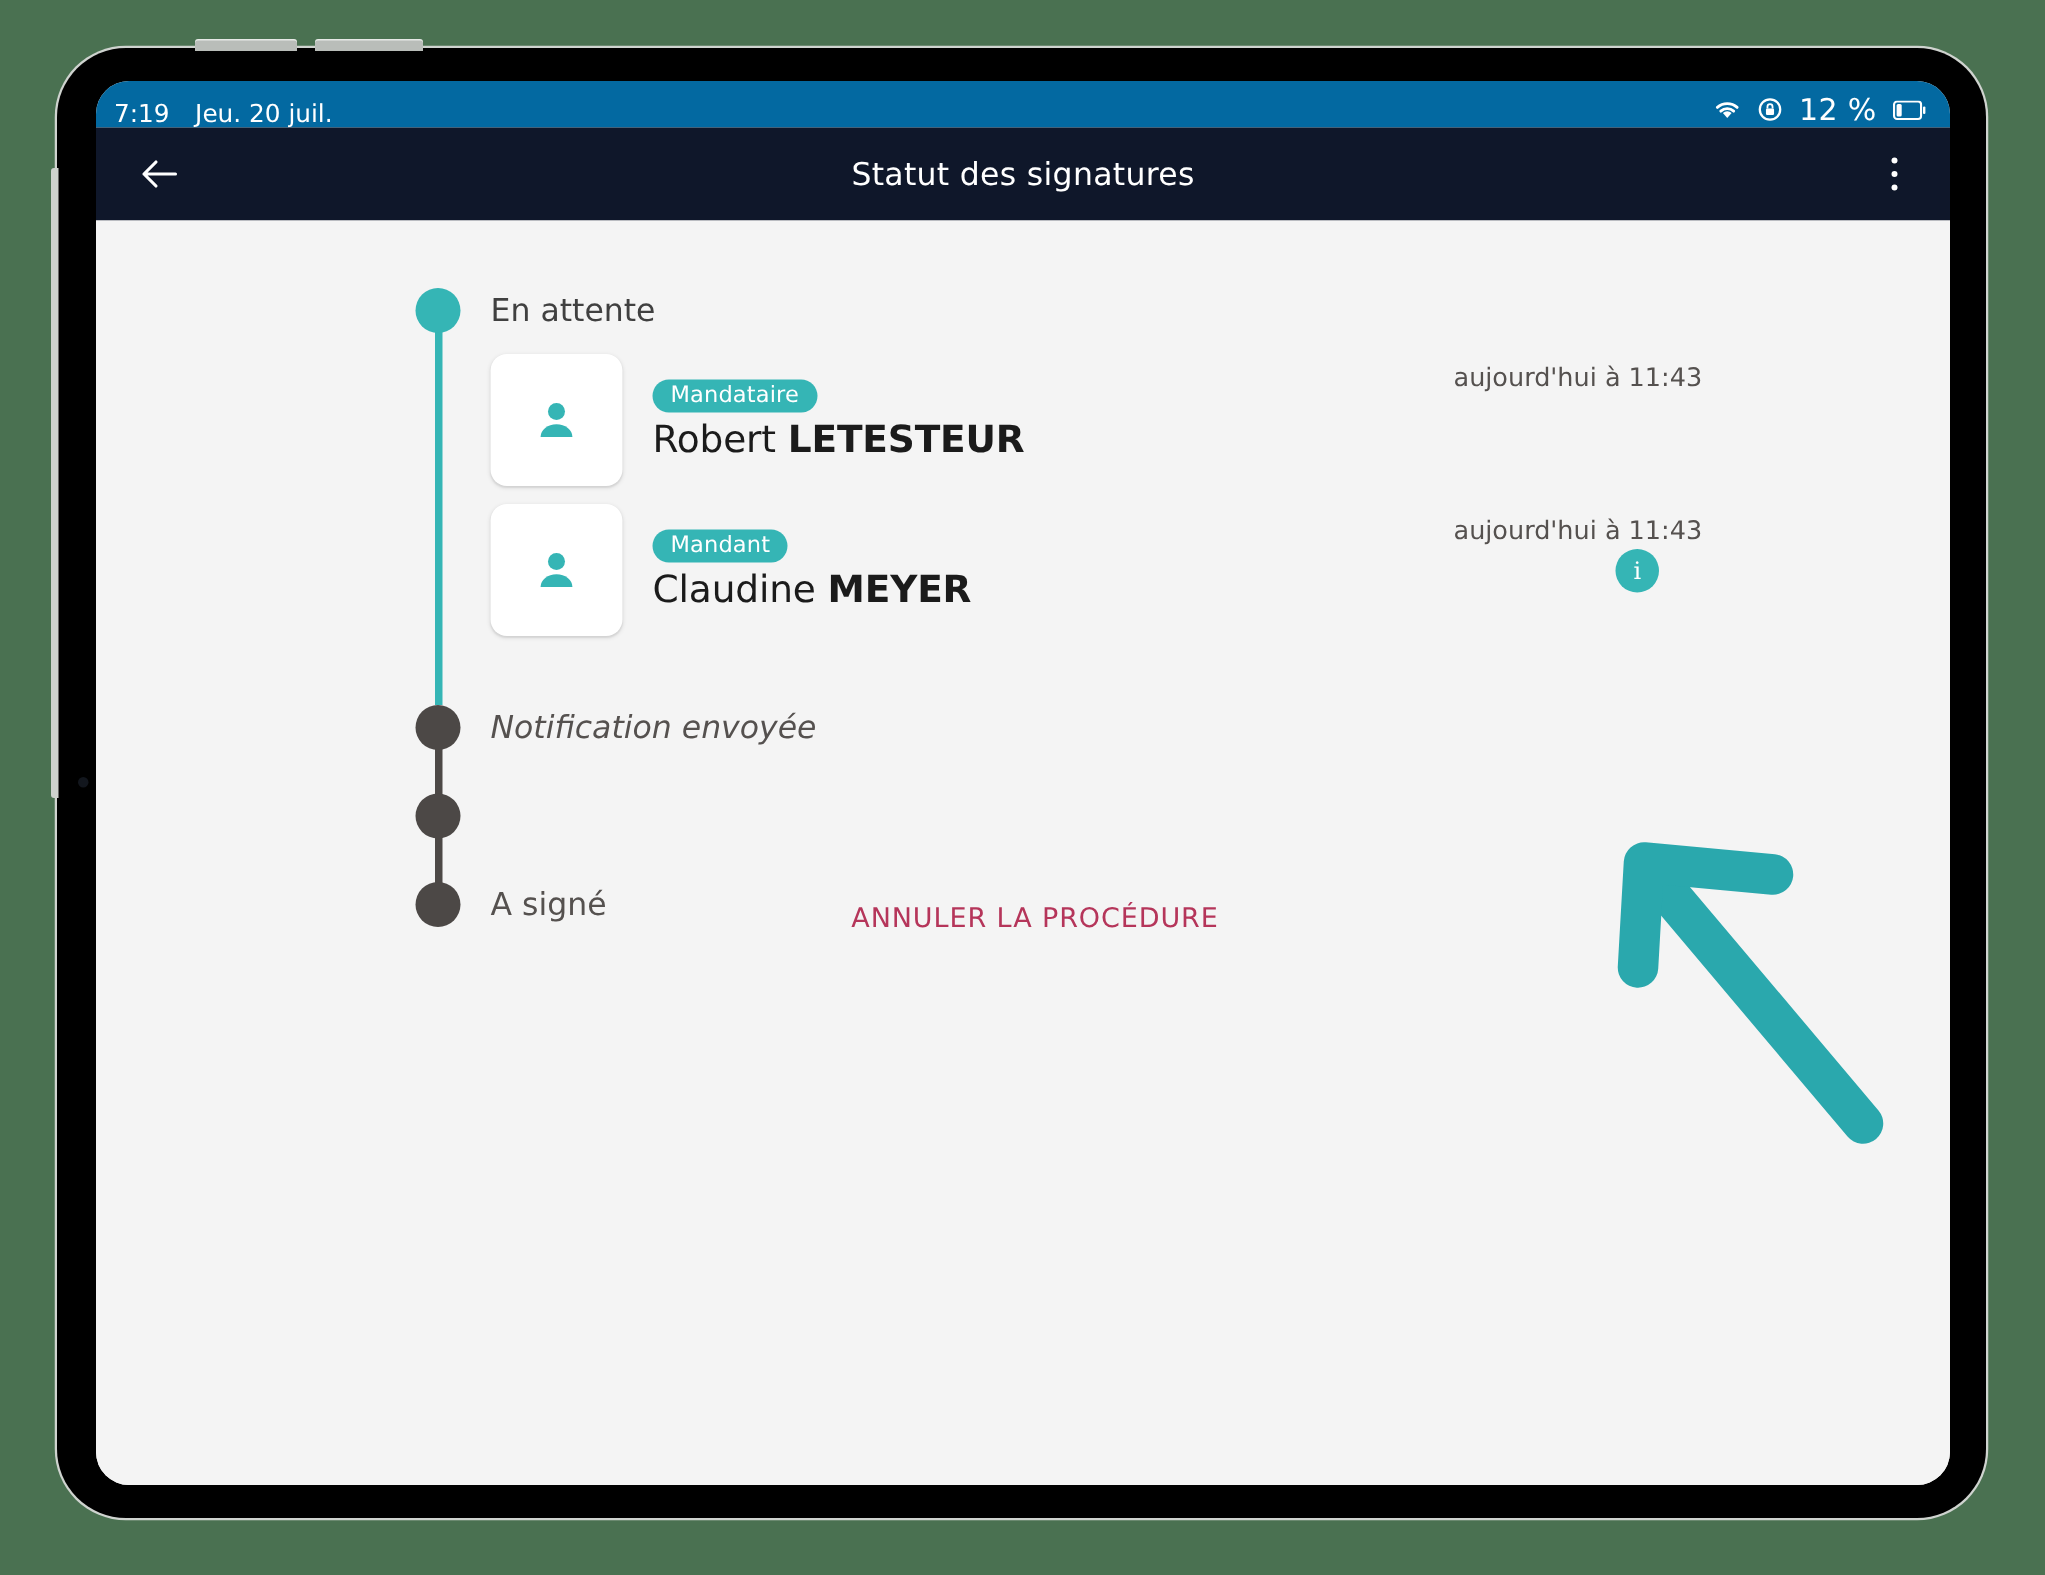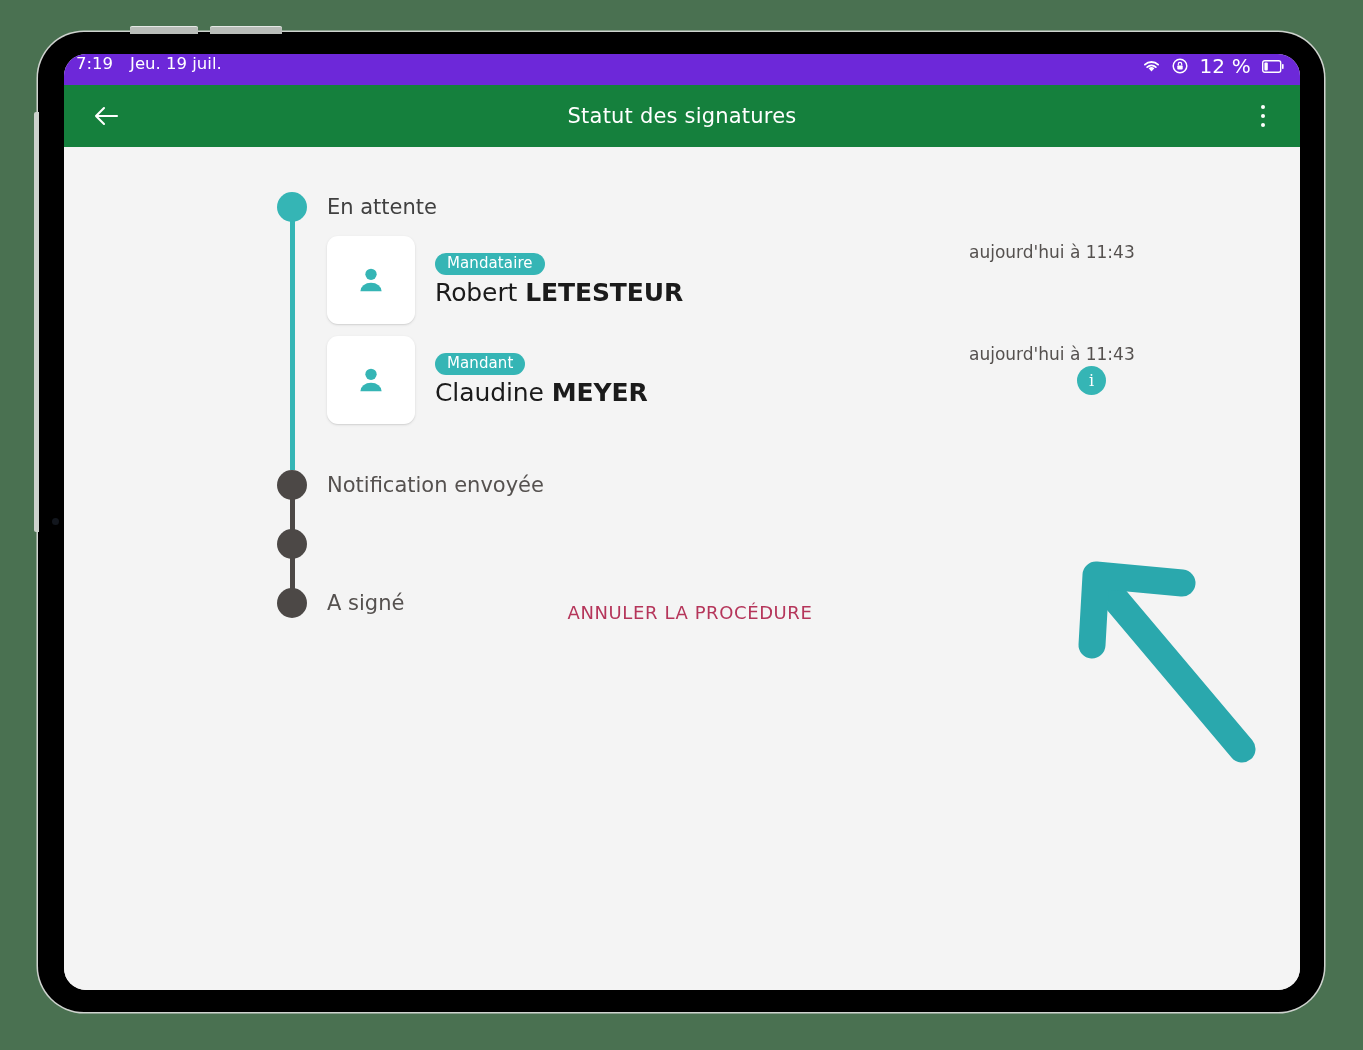--- a/index.html
+++ b/index.html
@@ -50,37 +50,37 @@
     left: 26px; top: 22px;
     width: 1236px; height: 936px;
     border-radius: 22px;
     overflow: hidden;
     background: #f4f4f4;
   }
 
   
   #status-bar {
     height: 31px;
-    background: #6d28d9;
+    background: #0369a1;
     color: #ffffff;
     display: flex;
-    align-items: flex-start;
+    align-items: flex-end;
     padding: 0 16px 0 12px;
     font-size: 16.5px;
     gap: 27px;
   }
   #status-left { display: flex; align-items: center; gap: 17px; white-space: nowrap; }
   #status-right { margin-left: auto; display: flex; align-items: center; gap: 11px; }
   .sb-icon { display: flex; align-items: center; }
   #battery-percent { font-size: 20px; letter-spacing: .2px; }
 
   
   #app-bar {
     height: 62px;
-    background: #15803d;
+    background: #0f172a;
     display: flex;
     align-items: center;
     padding: 0 18px 0 22px;
     position: relative;
   }
   #back-button { width: 40px; height: 40px; display: flex; align-items: center; justify-content: center; cursor: pointer; }
   #app-bar-title {
     position: absolute;
     left: 0; right: 0;
     text-align: center;
@@ -217,21 +217,21 @@
   <div class="vol-button" id="vol-button-up"></div>
   <div class="vol-button" id="vol-button-down"></div>
   <div id="power-button"></div>
   <div id="camera-dot"></div>
 
   <div id="screen">
 
     <div id="status-bar">
       <div id="status-left">
         <span>7:19</span>
-        <span>Jeu. 19 juil.</span>
+        <span>Jeu. 20 juil.</span>
       </div>
       <div id="status-right">
         <span class="sb-icon">
           <svg width="19" height="14" viewBox="0 0 19 14">
             <path d="M9.5 12.6 L6.6 9.3 a4.4 4.4 0 0 1 5.8 0 Z" fill="#fff"></path>
             <path d="M2.9 5.6 a9.8 9.8 0 0 1 13.2 0" stroke="#fff" stroke-width="1.9" fill="none" stroke-linecap="round"></path>
             <path d="M5.2 8.1 a6.4 6.4 0 0 1 8.6 0" stroke="#fff" stroke-width="1.9" fill="none" stroke-linecap="round"></path>
           </svg>
         </span>
         <span class="sb-icon">
@@ -305,21 +305,21 @@
                 <div class="person-name">
                   <span class="first">Claudine</span>
                   <b>MEYER</b>
                 </div>
               </div>
             </div>
 
           </div>
         </div>
 
-        <div class="tl-step" style="min-height:59px;">
+        <div class="tl-step" style="min-height:59px;font-style:italic;">
           <span class="tl-connector inactive" style="top:15px; height:59px;"></span>
           <span class="tl-dot inactive"></span>
           <div class="tl-label inactive">Notification envoyée</div>
         </div>
 
         <div class="tl-step" style="min-height:59px;">
           <span class="tl-connector inactive" style="top:15px; height:59px;"></span>
           <span class="tl-dot inactive"></span>
         </div>
 

